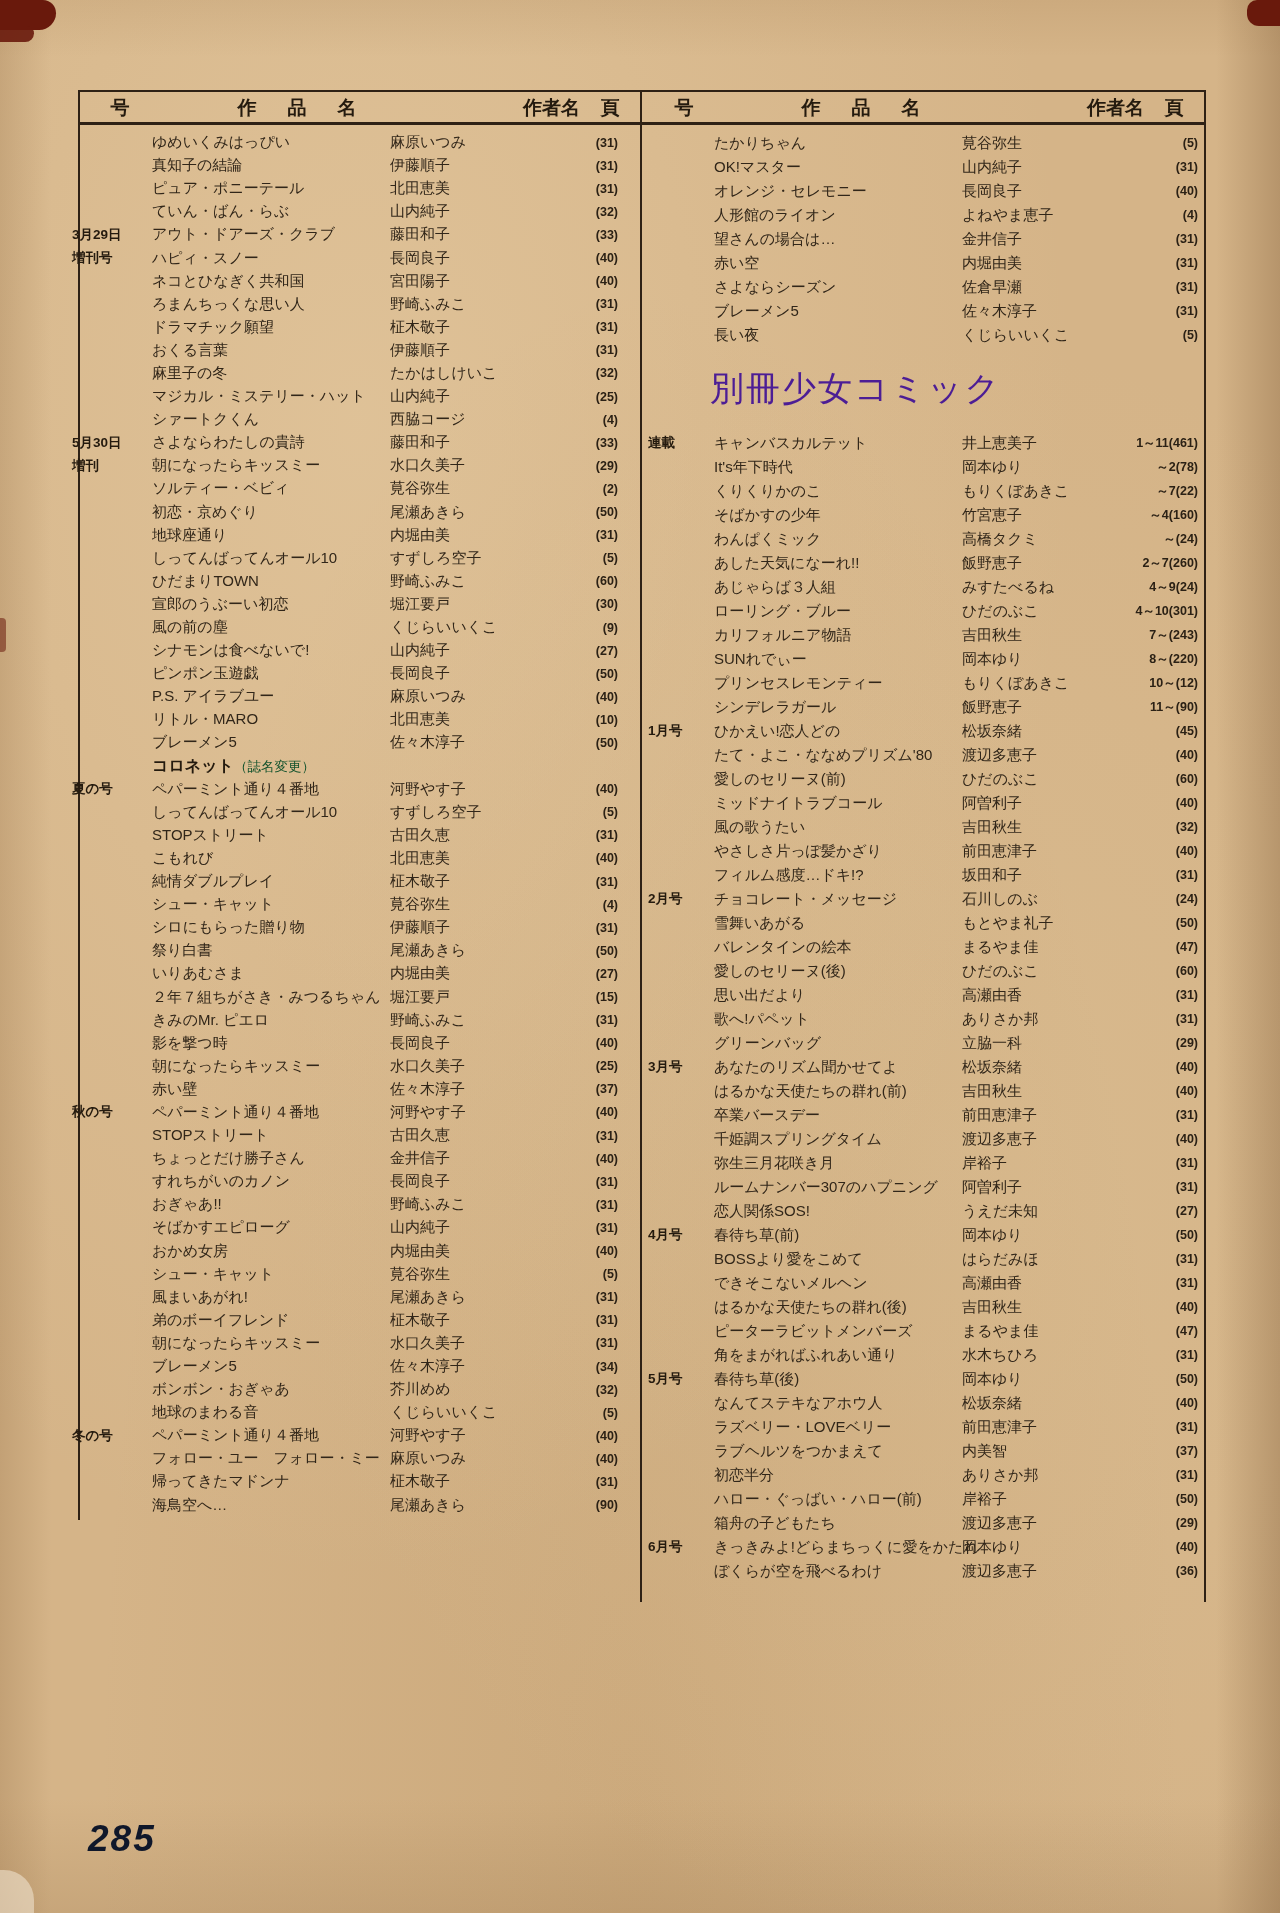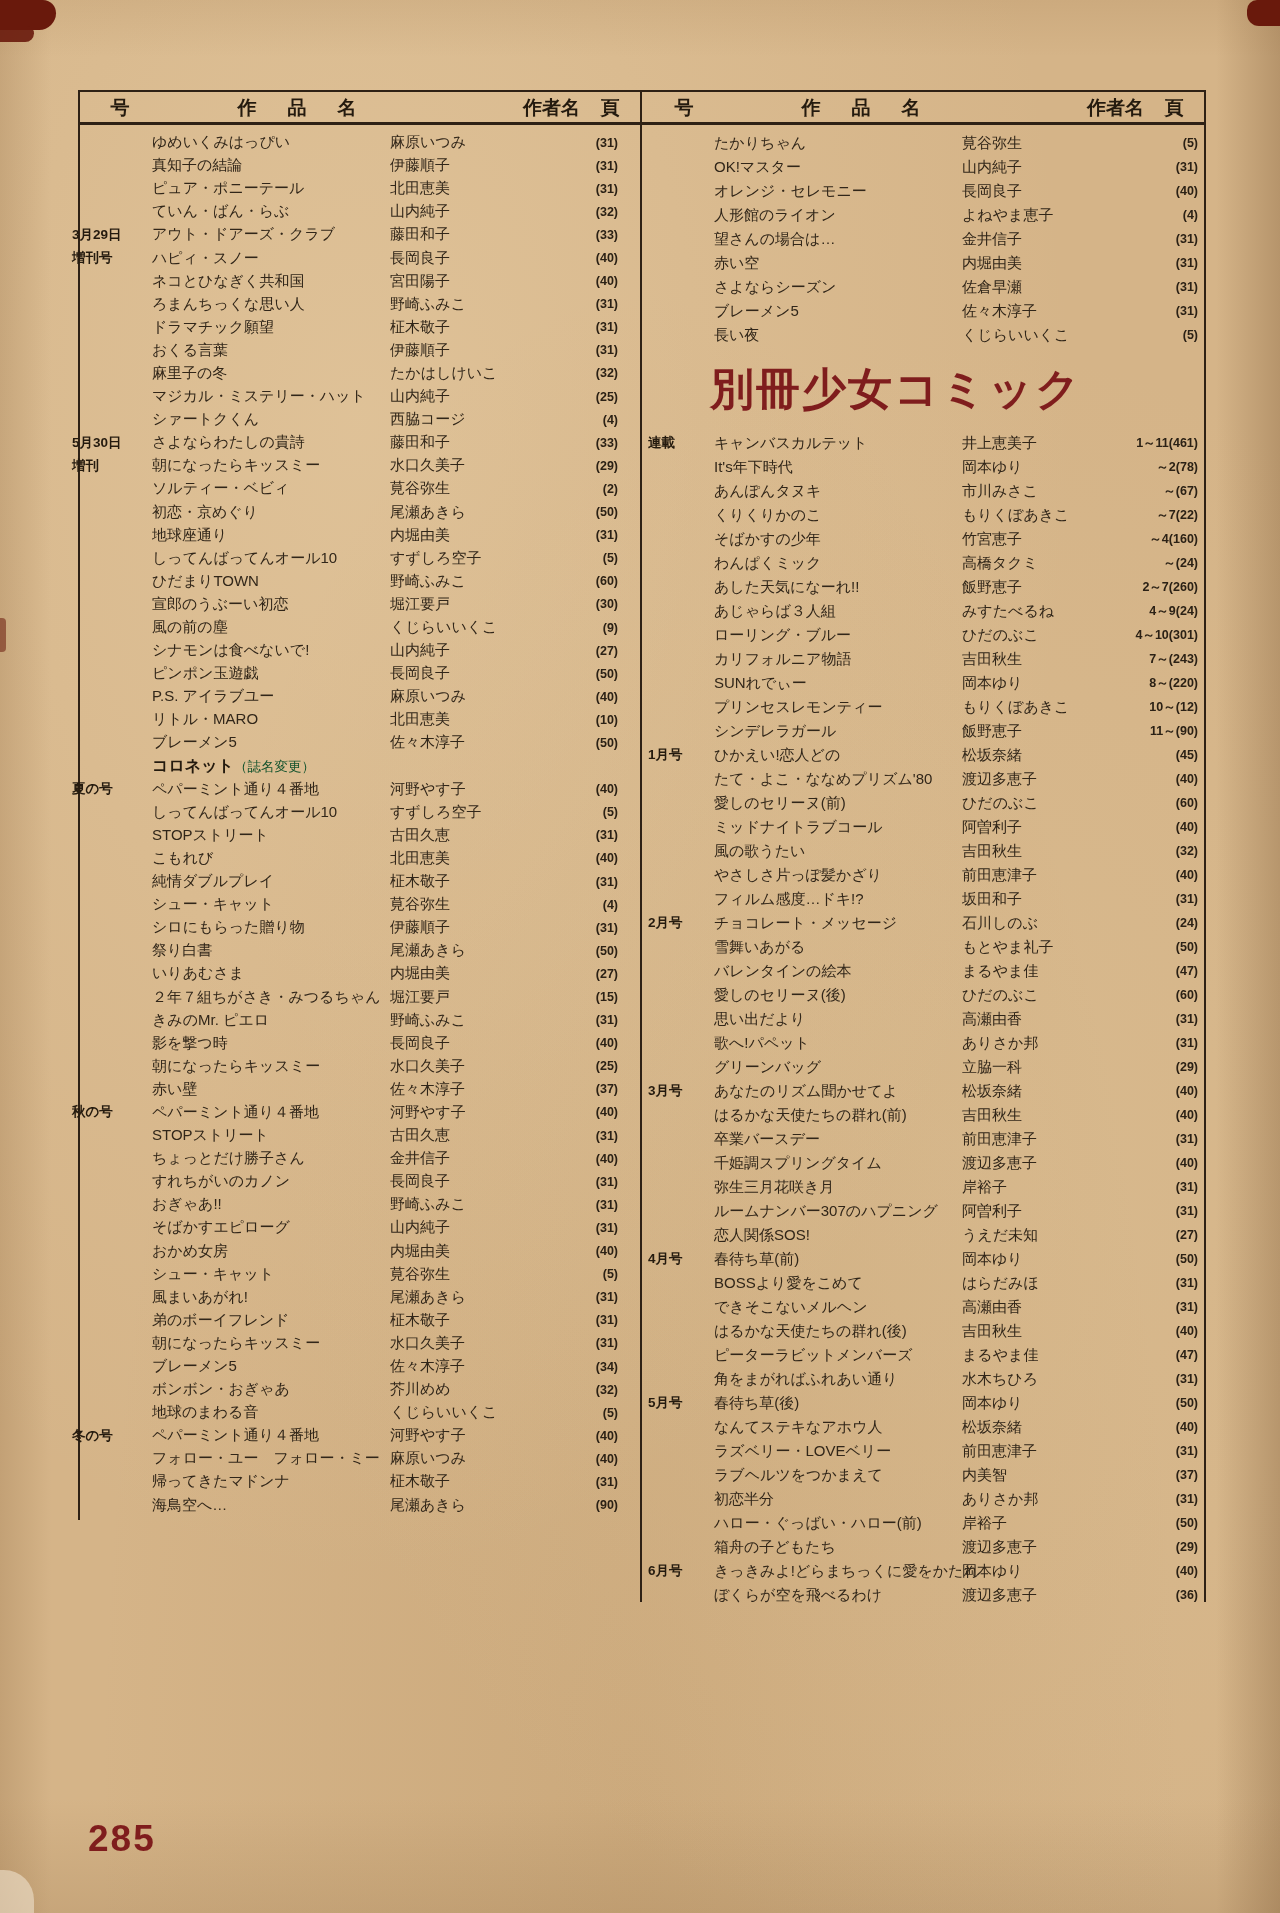--- a/index.html
+++ b/index.html
@@ -35,24 +35,24 @@
   .c-title{flex:0 0 auto;white-space:nowrap;overflow:visible;color:#312619;}
   .left .c-title{width:238px;}
   .right .c-title{width:248px;}
   .c-author{flex:1 1 auto;white-space:nowrap;color:#312619;}
   .c-page{flex:0 0 auto;text-align:right;font-size:12.5px;font-weight:600;white-space:nowrap;color:#2b2115;}
   .left .c-page{min-width:60px;padding-right:6px;}
   .right .c-page{min-width:64px;padding-right:4px;}
   .subhead-bold{font-weight:bold;font-size:16px;color:#241a0e;}
   .subhead-normal{font-size:13.5px;color:#14532d;}
   .section-row{height:84px;display:flex;align-items:center;}
-  .section-title{font-size:44px;font-weight:700;letter-spacing:2px;color:#7f1d1d;
+  .section-title{font-size:34px;font-weight:400;letter-spacing:2px;color:#4c1d95;
     padding-left:66px;white-space:nowrap;}
   .page-num{position:absolute;left:88px;top:1818px;font-size:37px;font-weight:800;
-    color:#7f1d1d;letter-spacing:2px;}
+    color:#0f172a;letter-spacing:2px;font-style:italic;}
   .corner-light{position:absolute;left:0;top:1870px;width:34px;height:43px;
     background:rgba(242,232,214,.55);border-top-right-radius:30px;}
 </style>
 </head>
 <body>
 
 <div class="hline" style="left:78px;top:90px;width:1128px;height:2px;"></div>
 <div class="hline" style="left:78px;top:122px;width:1128px;height:3px;"></div>
 <div class="vline" style="left:78px;top:90px;width:2px;height:1430px;"></div>
 <div class="vline" style="left:640px;top:90px;width:2px;height:1512px;"></div>
@@ -497,26 +497,20 @@
       <div class="c-page">1～11(461)</div>
     </div>
     <div class="row">
       <div class="c-issue"></div>
       <div class="c-title">It's年下時代</div>
       <div class="c-author">岡本ゆり</div>
       <div class="c-page">～2(78)</div>
     </div>
     <div class="row">
       <div class="c-issue"></div>
-      <div class="c-title">あんぽんタヌキ</div>
-      <div class="c-author">市川みさこ</div>
-      <div class="c-page">～(67)</div>
-    </div>
-    <div class="row">
-      <div class="c-issue"></div>
       <div class="c-title">くりくりかのこ</div>
       <div class="c-author">もりくぼあきこ</div>
       <div class="c-page">～7(22)</div>
     </div>
     <div class="row">
       <div class="c-issue"></div>
       <div class="c-title">そばかすの少年</div>
       <div class="c-author">竹宮恵子</div>
       <div class="c-page">～4(160)</div>
     </div>

